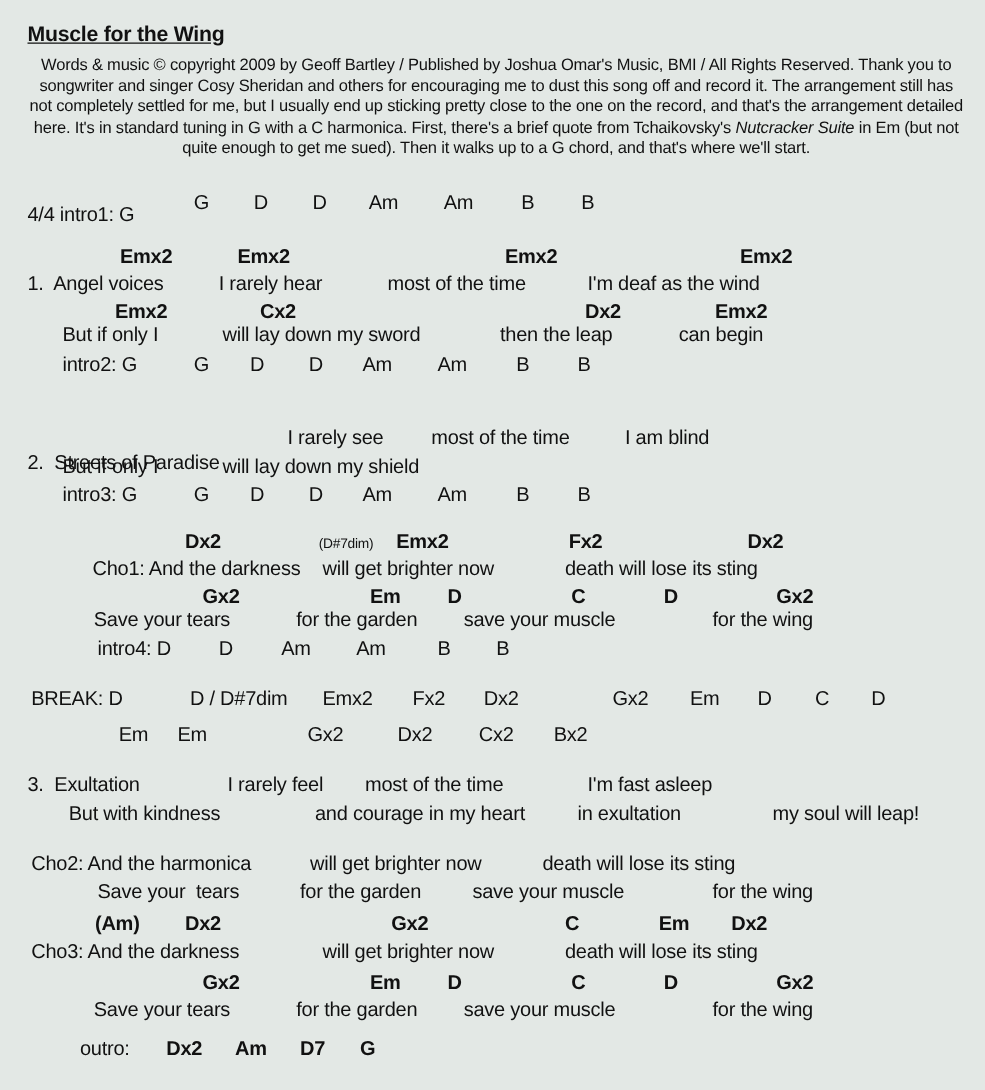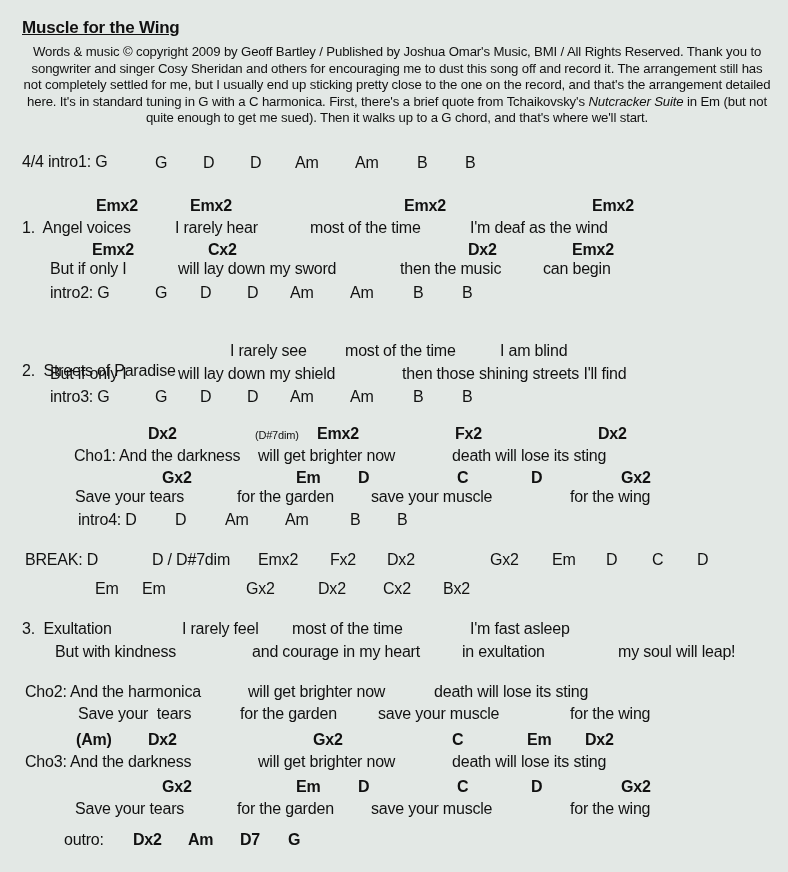--- a/index.html
+++ b/index.html
@@ -60,21 +60,21 @@
 </style>
 </head>
 <body>
 
 <div id="sheet">
 
   <div class="title">Muscle for the Wing</div>
 
   <div class="blurb"><span>Words &amp; music © copyright 2009 by Geoff Bartley / Published by Joshua Omar's Music, BMI / All Rights Reserved.  Thank you to songwriter and singer Cosy Sheridan and others for encouraging me to dust this song off and record it.  The arrangement still has not completely settled for me, but I usually end up sticking pretty close to the one on the record, and that's the arrangement detailed here.  It's in standard tuning in G with a C harmonica.  First, there's a brief quote from Tchaikovsky's </span><i>Nutcracker Suite</i><span> in Em (but not quite enough to get me sued).  Then it walks up to a G chord, and that's where we'll start.</span></div>
 
-  <div class="tok plain" style="left:22px;  top:154px;">4/4 intro1: G</div>
+  <div class="tok plain" style="left:22px;  top:165px;">4/4 intro1: G</div>
   <div class="tok plain" style="left:155px; top:155px;">G</div>
   <div class="tok plain" style="left:203px; top:155px;">D</div>
   <div class="tok plain" style="left:250px; top:155px;">D</div>
   <div class="tok plain" style="left:295px; top:155px;">Am</div>
   <div class="tok plain" style="left:355px; top:155px;">Am</div>
   <div class="tok plain" style="left:417px; top:155px;">B</div>
   <div class="tok plain" style="left:465px; top:155px;">B</div>
 
   <div class="tok chord" style="left:96px;  top:198px;">Emx2</div>
   <div class="tok chord" style="left:190px; top:198px;">Emx2</div>
@@ -86,40 +86,39 @@
   <div class="tok lyric" style="left:310px; top:220px;">most of the time</div>
   <div class="tok lyric" style="left:470px; top:220px;">I'm deaf as the wind</div>
 
   <div class="tok chord" style="left:92px;  top:242px;">Emx2</div>
   <div class="tok chord" style="left:208px; top:242px;">Cx2</div>
   <div class="tok chord" style="left:468px; top:242px;">Dx2</div>
   <div class="tok chord" style="left:572px; top:242px;">Emx2</div>
 
   <div class="tok lyric" style="left:50px;  top:261px;">But if only I</div>
   <div class="tok lyric" style="left:178px; top:261px;">will lay down my sword</div>
-  <div class="tok lyric" style="left:400px; top:261px;">then the music</div>
+  <div class="tok lyric" style="left:400px; top:261px;">then the leap</div>
   <div class="tok lyric" style="left:543px; top:261px;">can begin</div>
 
   <div class="tok plain" style="left:50px;  top:285px;">intro2: G</div>
   <div class="tok plain" style="left:155px; top:285px;">G</div>
   <div class="tok plain" style="left:200px; top:285px;">D</div>
   <div class="tok plain" style="left:247px; top:285px;">D</div>
   <div class="tok plain" style="left:290px; top:285px;">Am</div>
   <div class="tok plain" style="left:350px; top:285px;">Am</div>
   <div class="tok plain" style="left:413px; top:285px;">B</div>
   <div class="tok plain" style="left:462px; top:285px;">B</div>
 
   <div class="tok lyric" style="left:22px;  top:363px;">2.  Streets of Paradise</div>
   <div class="tok lyric" style="left:230px; top:343px;">I rarely see</div>
   <div class="tok lyric" style="left:345px; top:343px;">most of the time</div>
   <div class="tok lyric" style="left:500px; top:343px;">I am blind</div>
 
   <div class="tok lyric" style="left:50px;  top:366px;">But if only I</div>
   <div class="tok lyric" style="left:178px; top:366px;">will lay down my shield</div>
-  <div class="tok lyric" style="left:402px; top:366px;">then those shining streets I'll find</div>
 
   <div class="tok plain" style="left:50px;  top:389px;">intro3: G</div>
   <div class="tok plain" style="left:155px; top:389px;">G</div>
   <div class="tok plain" style="left:200px; top:389px;">D</div>
   <div class="tok plain" style="left:247px; top:389px;">D</div>
   <div class="tok plain" style="left:290px; top:389px;">Am</div>
   <div class="tok plain" style="left:350px; top:389px;">Am</div>
   <div class="tok plain" style="left:413px; top:389px;">B</div>
   <div class="tok plain" style="left:462px; top:389px;">B</div>
 

